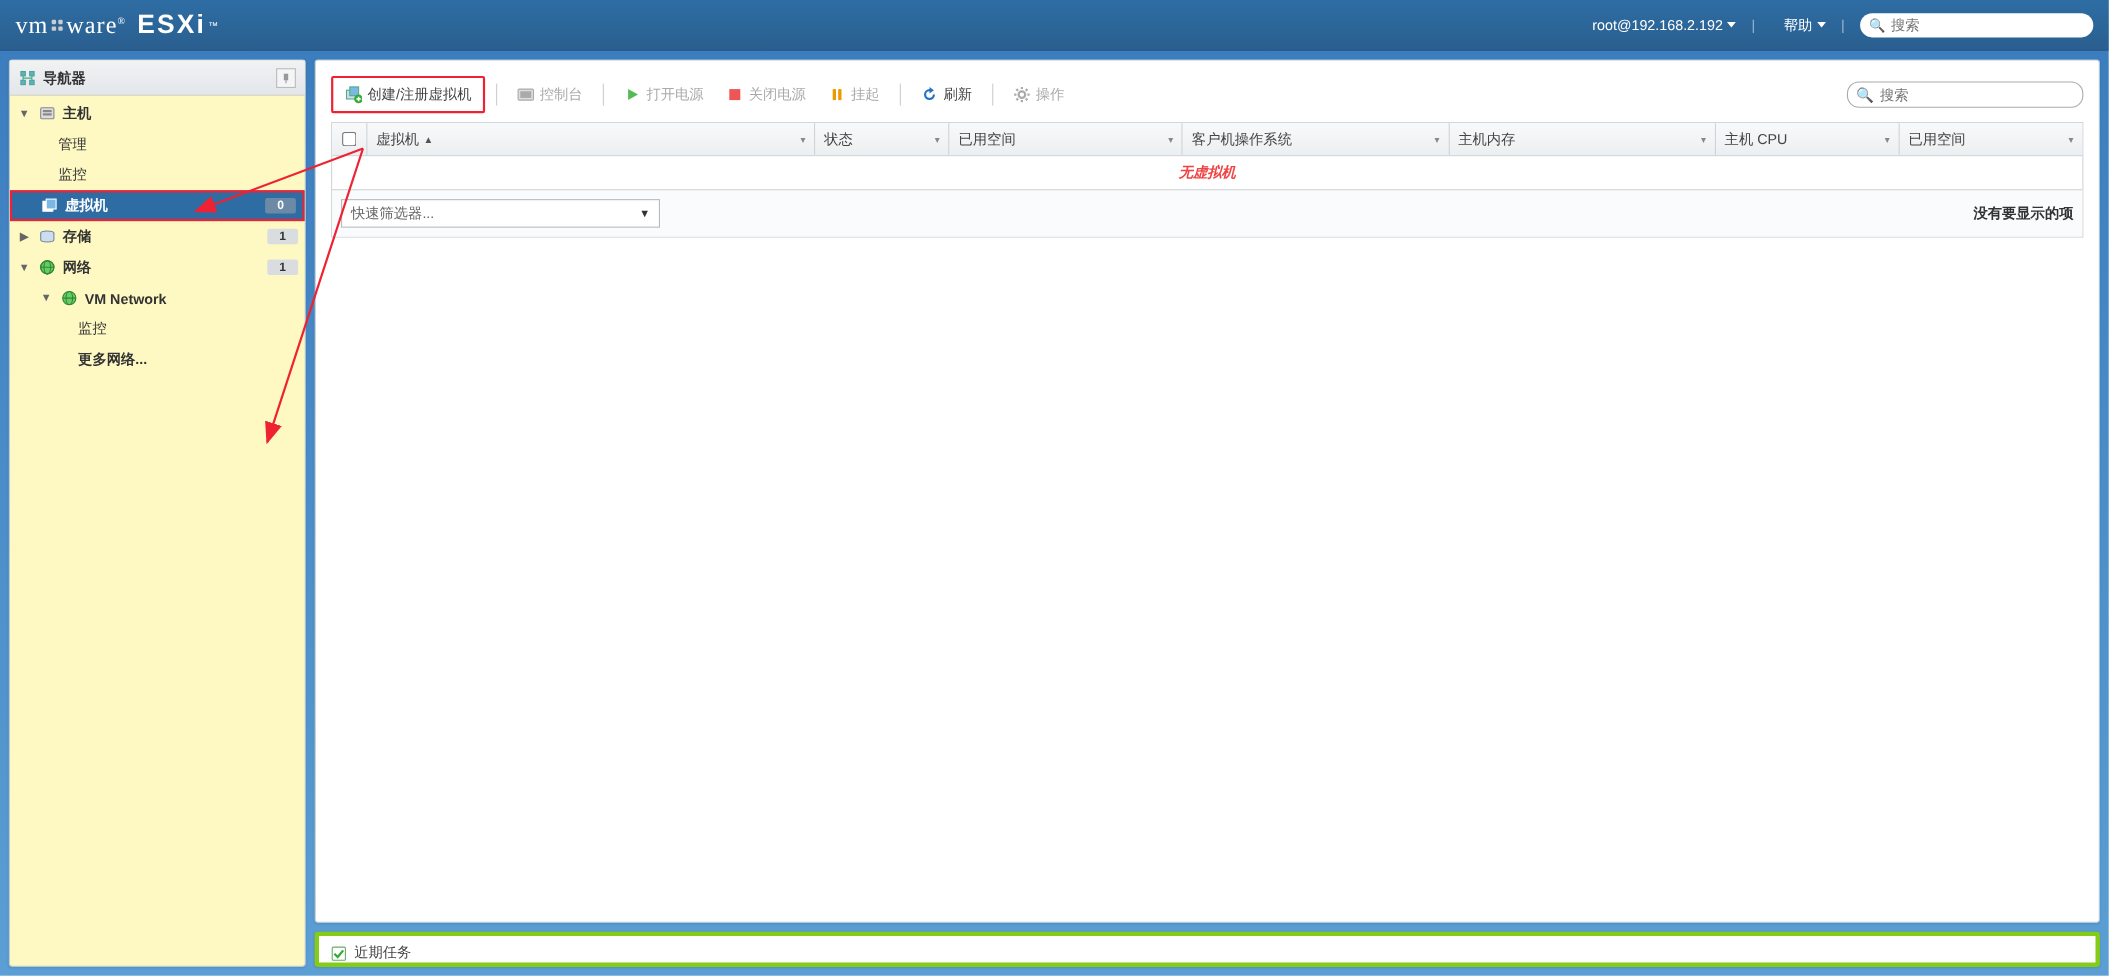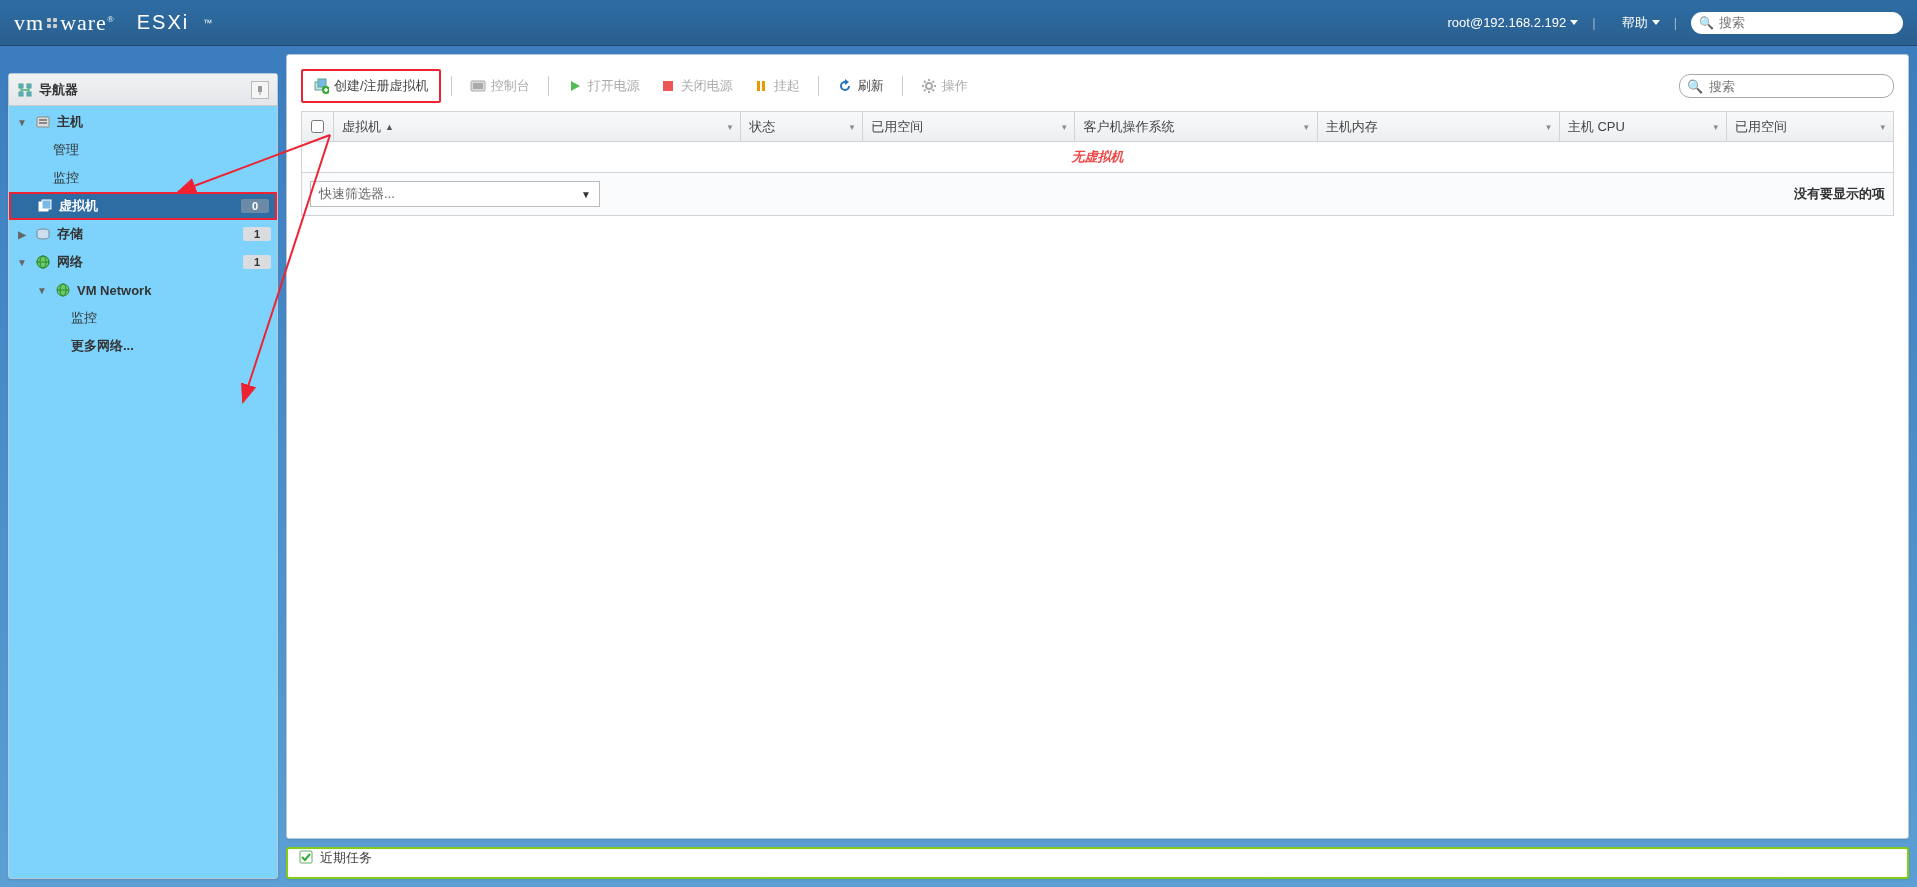--- a/index.html
+++ b/index.html
@@ -19,37 +19,37 @@
     background: linear-gradient(to bottom, #2e6da4 0%, #2a5f8f 100%);
     display: flex;
     align-items: center;
     padding: 0 14px;
     color: #fff;
     border-bottom: 1px solid #1f4a6e;
   }
   .logo {
     display: flex;
     align-items: center;
-    gap: 16px;
+    gap: 4px;
     font-size: 22px;
     font-weight: 300;
     letter-spacing: 1px;
   }
   .logo-vmware {
     font-family: Georgia, serif;
     display: inline-flex;
     align-items: center;
     gap: 3px;
   }
   .logo-vmware .sq {
     display:inline-block; width:4px; height:4px; background:#ccc; border-radius:1px;
   }
   .logo-esxi {
-    font-weight: 400;
-    font-size: 20px;
+    font-weight: 700;
+    font-size: 24px;
     margin-left: 6px;
     letter-spacing: 2px;
   }
   .header-right {
     margin-left: auto;
     display: flex;
     align-items: center;
     gap: 14px;
   }
   .sep { color: rgba(255,255,255,0.5); }
@@ -93,25 +93,24 @@
     gap:8px;
     padding:8px;
     min-height:0;
   }
 
   
   .sidebar {
     width:270px;
     display:flex;
     flex-direction:column;
-    background:#7dd3fc;
+    background:#fef9c3;
     border:1px solid #b5c9d6;
     border-radius:3px;
     box-shadow: 0 1px 2px rgba(0,0,0,0.1);
-    margin-top: 19px;
   }
   .panel-hdr {
     height:32px;
     background: linear-gradient(to bottom,#f1f2f3,#e3e6ea);
     border-bottom:1px solid #ccc;
     display:flex;
     align-items:center;
     padding:0 8px;
     gap:6px;
     font-weight:bold;
@@ -325,24 +324,24 @@
   .no-items {
     margin-left:auto;
     color:#333;
     font-weight:bold;
   }
 
   
   .tasks-panel {
     height:32px;
     background:#fff;
-    border:2px solid #84cc16;
+    border:4px solid #84cc16;
     border-radius:3px;
     display:flex;
-    align-items:flex-start;
+    align-items:flex-end;
     padding:0 10px;
     gap:6px;
     color:#444;
     box-shadow: 0 1px 2px rgba(0,0,0,0.1);
   }
 
   
   .annotation-svg {
     position:absolute;
     top:0; left:0;

